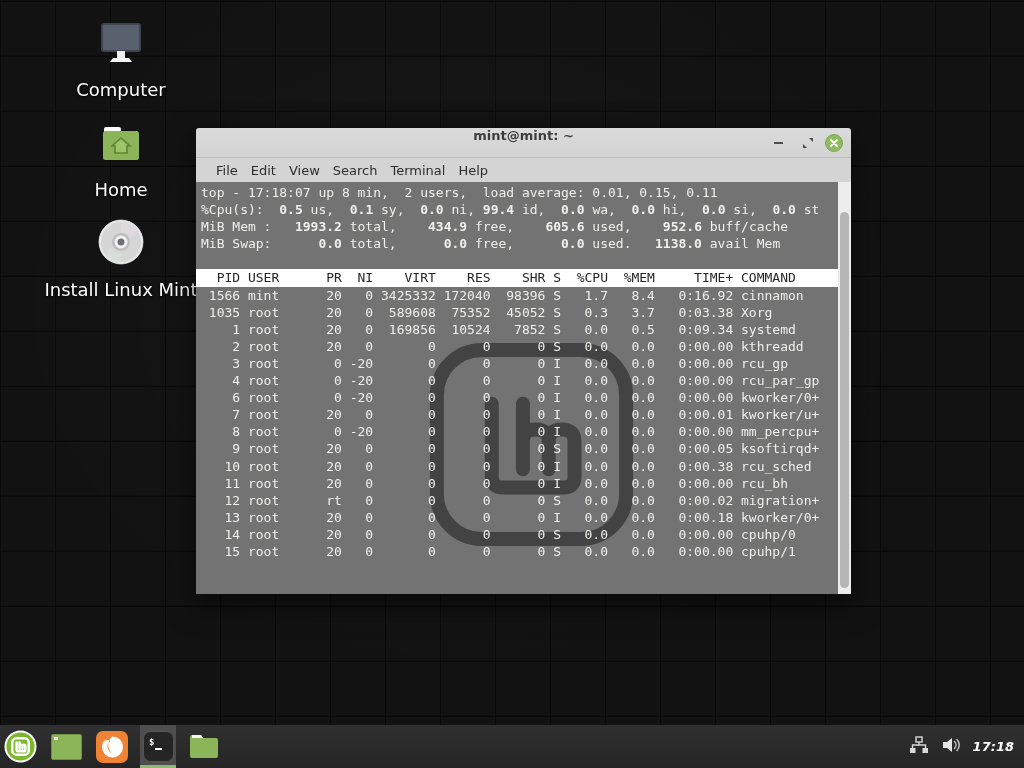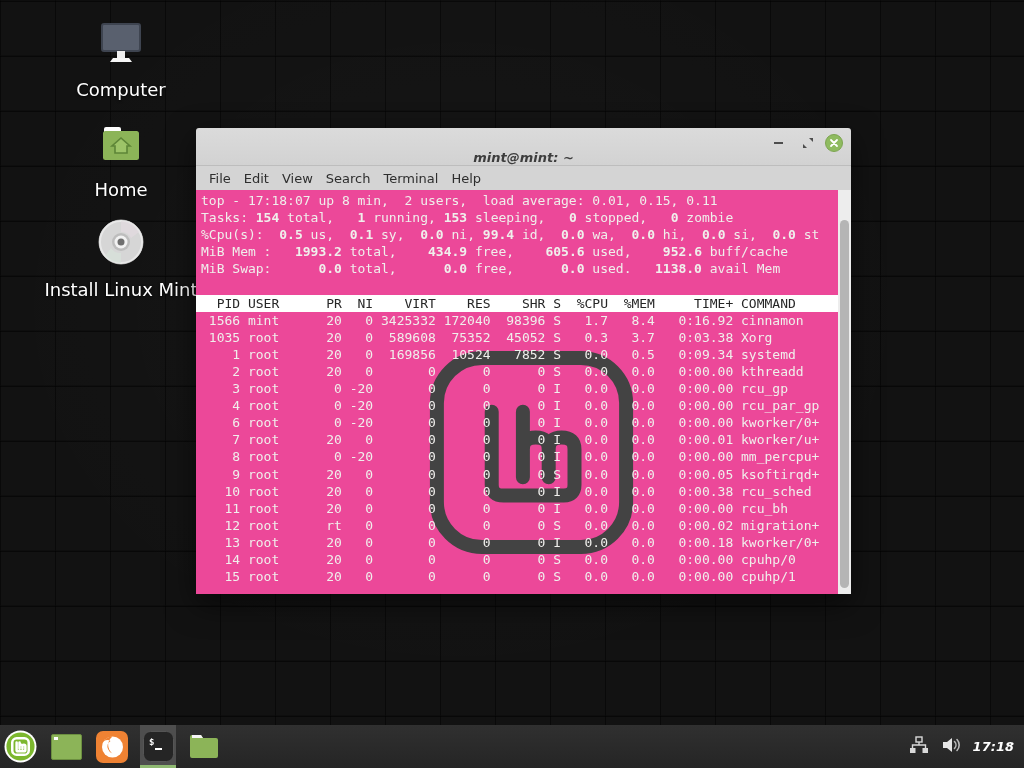--- a/index.html
+++ b/index.html
@@ -24,35 +24,35 @@
 
   
   .dicon { position:absolute; left:56px; width:130px; display:flex; flex-direction:column;
            align-items:center; gap:7px; cursor:default; }
   .dicon .lbl { color:#fff; font-size:18px; text-shadow:0 1px 3px rgba(0,0,0,.9); white-space:nowrap; }
 
   
   .window { position:absolute; left:196px; top:128px; width:655px; height:466px;
             border-radius:3px 3px 0 0; box-shadow:0 10px 30px rgba(0,0,0,.55);
             display:flex; flex-direction:column; }
-  .titlebar { height:38px; background:linear-gradient(#dbdbdb,#d2d2d2);
+  .titlebar { height:30px; background:linear-gradient(#dbdbdb,#d2d2d2);
               border-radius:3px 3px 0 0; border-bottom:1px solid #bdbdbd;
-              position:relative; display:flex; align-items:flex-end; justify-content:center;font-style:italic; }
+              position:relative; display:flex; align-items:flex-start; justify-content:center; }
   .titlebar .title { font-size:13px; font-weight:600; color:#3d3d3d; }
   .winbtn { position:absolute; top:0; height:30px; width:26px; display:flex;
             align-items:center; justify-content:center; cursor:pointer; }
   .btn-min { right:60px; } .btn-max { right:30px; } .btn-close { right:4px; }
   .minglyph { width:9px; height:2px; background:#4d4d4d; }
   .closecirc { width:18px; height:18px; border-radius:50%; background:#8fbb60;
                border:1px solid #7da551; display:flex; align-items:center; justify-content:center; }
   .menubar { height:24px; background:#d4d4d4; display:flex; align-items:center;
-             padding-left:13px; gap:0; }
+             padding-left:20px; gap:0; }
   .menuitem { font-size:13px; color:#2e2e2e; padding:2px 13px 2px 0; cursor:pointer; }
 
-  .termwrap { flex:1; display:flex; background:#ec4899; position:relative; overflow:hidden; }
+  .termwrap { flex:1; display:flex; background:#737373; position:relative; overflow:hidden; }
   .termtext { flex:1; position:relative; padding-top:2px; overflow:hidden;
               font-family:"DejaVu Sans Mono","Liberation Mono",monospace;
               font-size:13px; line-height:17.1px; color:#f0efec; }
   .tline { white-space:pre; padding-left:5px; position:relative; z-index:1; }
   .b { font-weight:bold; }
   .thead { background:#ffffff; color:#262626; }
   .boldrow { font-weight:bold; }
 
   .watermark { position:absolute; left:228px; top:155px; z-index:0; opacity:1; }
 
@@ -145,21 +145,20 @@
   <div class="termwrap">
     <div class="termtext">
       <svg class="watermark" width="215" height="215" viewBox="0 0 200 200">
         <g fill="none" stroke="#434343" stroke-width="13" stroke-linecap="round">
           <rect x="12" y="12" width="176" height="176" rx="42"></rect>
           <path d="M63 62 V130 Q63 140 74 140 H130 Q140 140 140 130 V97 Q140 86 128 86 Q116 86 116 97 V123 M116 97 Q116 86 104 86 Q92 86 92 97 V123 M92 97 V62"></path>
         </g>
       </svg>
       <div id="term-lines">
           <div class="tline"><span>top - 17:18:07 up 8 min,  2 users,  load average: 0.01, 0.15, 0.11</span></div>
-          <div class="tline"><span>Tasks: </span><span class="b">154</span><span> total,   </span><span class="b">1</span><span> running, </span><span class="b">153</span><span> sleeping,   </span><span class="b">0</span><span> stopped,   </span><span class="b">0</span><span> zombie</span></div>
           <div class="tline"><span>%Cpu(s):  </span><span class="b">0.5</span><span> us,  </span><span class="b">0.1</span><span> sy,  </span><span class="b">0.0</span><span> ni, </span><span class="b">99.4</span><span> id,  </span><span class="b">0.0</span><span> wa,  </span><span class="b">0.0</span><span> hi,  </span><span class="b">0.0</span><span> si,  </span><span class="b">0.0</span><span> st</span></div>
           <div class="tline"><span>MiB Mem :   </span><span class="b">1993.2</span><span> total,    </span><span class="b">434.9</span><span> free,    </span><span class="b">605.6</span><span> used,    </span><span class="b">952.6</span><span> buff/cache</span></div>
           <div class="tline"><span>MiB Swap:      </span><span class="b">0.0</span><span> total,      </span><span class="b">0.0</span><span> free,      </span><span class="b">0.0</span><span> used.   </span><span class="b">1138.0</span><span> avail Mem</span></div>
           <div class="tline"> </div>
           <div class="tline thead">  PID USER      PR  NI    VIRT    RES    SHR S  %CPU  %MEM     TIME+ COMMAND</div>
           <div class="tline"> 1566 mint      20   0 3425332 172040  98396 S   1.7   8.4   0:16.92 cinnamon</div>
           <div class="tline"> 1035 root      20   0  589608  75352  45052 S   0.3   3.7   0:03.38 Xorg   </div>
           <div class="tline">    1 root      20   0  169856  10524   7852 S   0.0   0.5   0:09.34 systemd</div>
           <div class="tline">    2 root      20   0       0      0      0 S   0.0   0.0   0:00.00 kthreadd</div>
           <div class="tline">    3 root       0 -20       0      0      0 I   0.0   0.0   0:00.00 rcu_gp </div>

